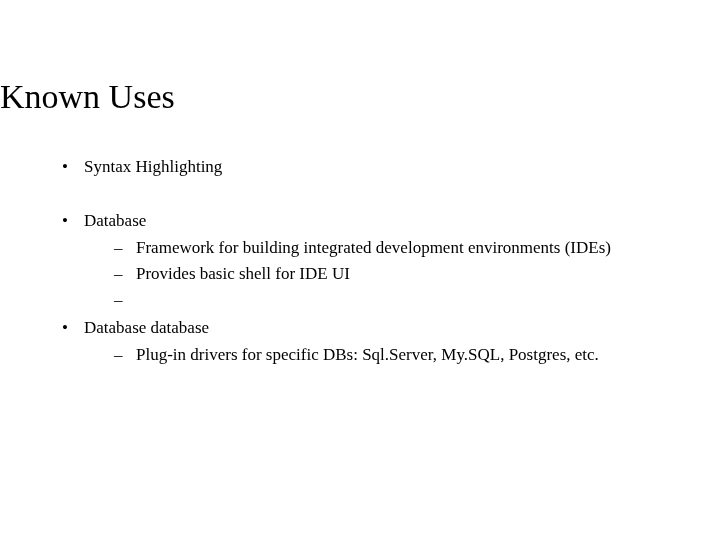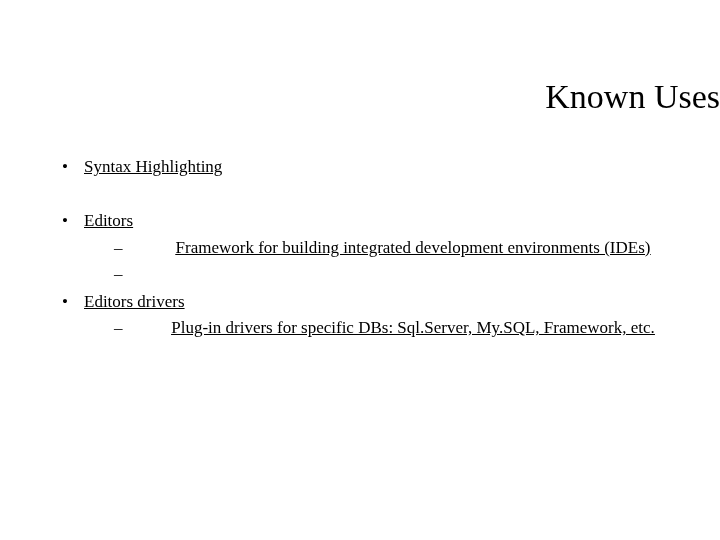--- a/index.html
+++ b/index.html
@@ -14,54 +14,52 @@
       font-family: "Times New Roman", Times, serif;
       color: #000000;
       padding: 0;
     }
     .slide {
       width: 100%;
       height: 100%;
       position: relative;
     }
     .title {
-      text-align: right;
+      text-align: left;
       font-size: 34px;
       font-weight: normal;
       margin-top: 78px;
       margin-bottom: 38px;
     }
     .content {
       padding-left: 58px;
       padding-right: 30px;
       font-size: 17px;
       line-height: 1.55;
     }
     ul {
       list-style: none;
       margin: 0;
       padding: 0;
-      text-decoration: underline;
     }
     li.level1 {
       position: relative;
       padding-left: 26px;
       margin-bottom: 0;
     }
     li.level1::before {
       content: "•";
       position: absolute;
       left: 4px;
       top: 0;
     }
     li.level2 {
       position: relative;
       padding-left: 26px;
       margin-left: 26px;
-      text-align: center;
     }
     li.level2::before {
       content: "–";
       position: absolute;
       left: 4px;
       top: 0;
     }
     li.level3 {
       position: relative;
       padding-left: 26px;
@@ -87,38 +85,41 @@
     <ul>
       <li class="level1">
         <span>Syntax Highlighting</span>
       </li>
     </ul>
 
     <div class="group-spacer"></div>
 
     <ul>
       <li class="level1">
-        <span>Editors</span>
+        <span>Database</span>
         <ul>
           <li class="level2">
             <span>Framework for building integrated development environments (IDEs)</span>
+          </li>
+          <li class="level2">
+            <span>Provides basic shell for IDE UI</span>
           </li>
           <li class="level2">
           </li>
         </ul>
       </li>
     </ul>
 
     <div class="group-spacer"></div>
 
     <ul>
       <li class="level1">
-        <span>Editors drivers</span>
+        <span>Database database</span>
         <ul>
           <li class="level2">
-            <span>Plug-in drivers for specific DBs: Sql.Server, My.SQL, Framework, etc.</span>
+            <span>Plug-in drivers for specific DBs: Sql.Server, My.SQL, Postgres, etc.</span>
           </li>
         </ul>
       </li>
     </ul>
 
   </div>
 </div>
 
 </body></html>

